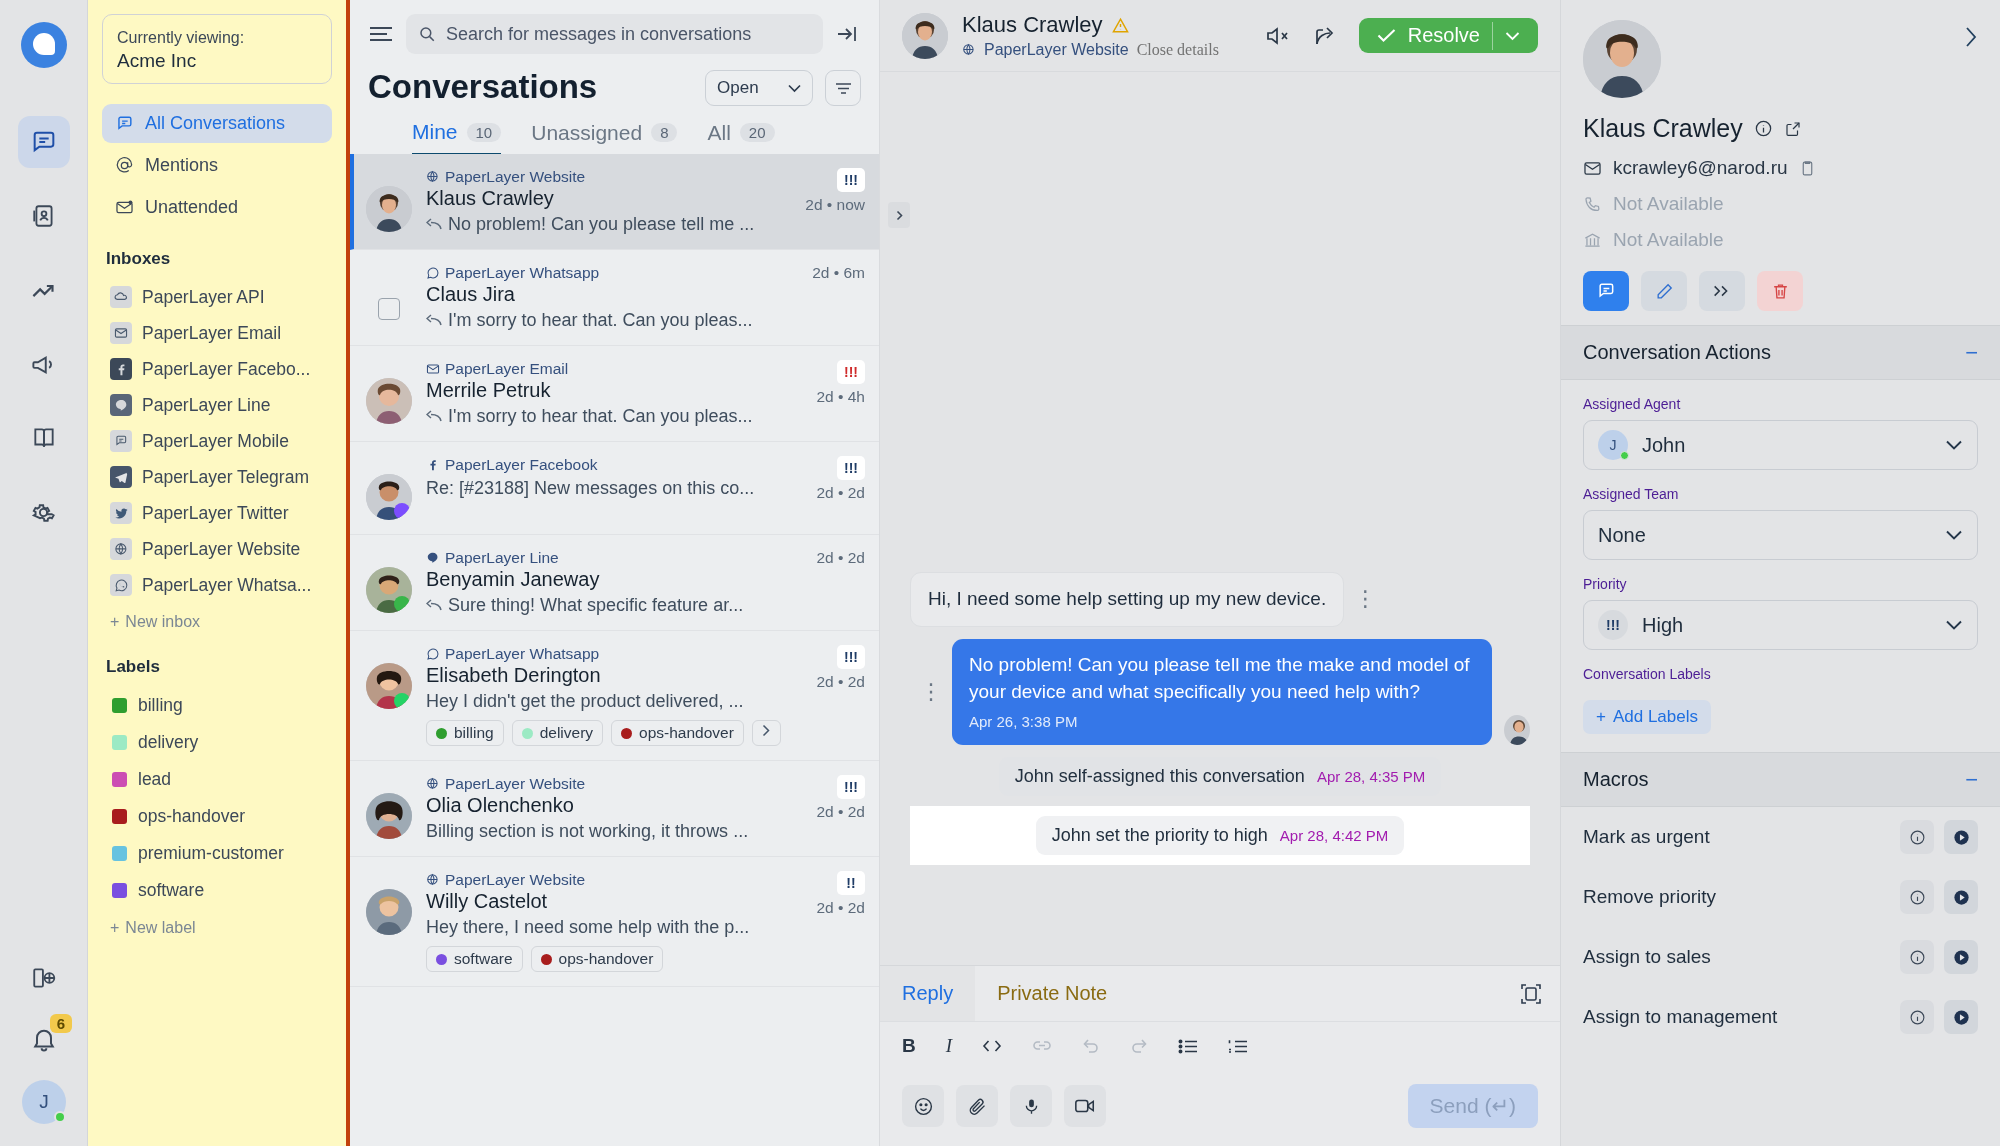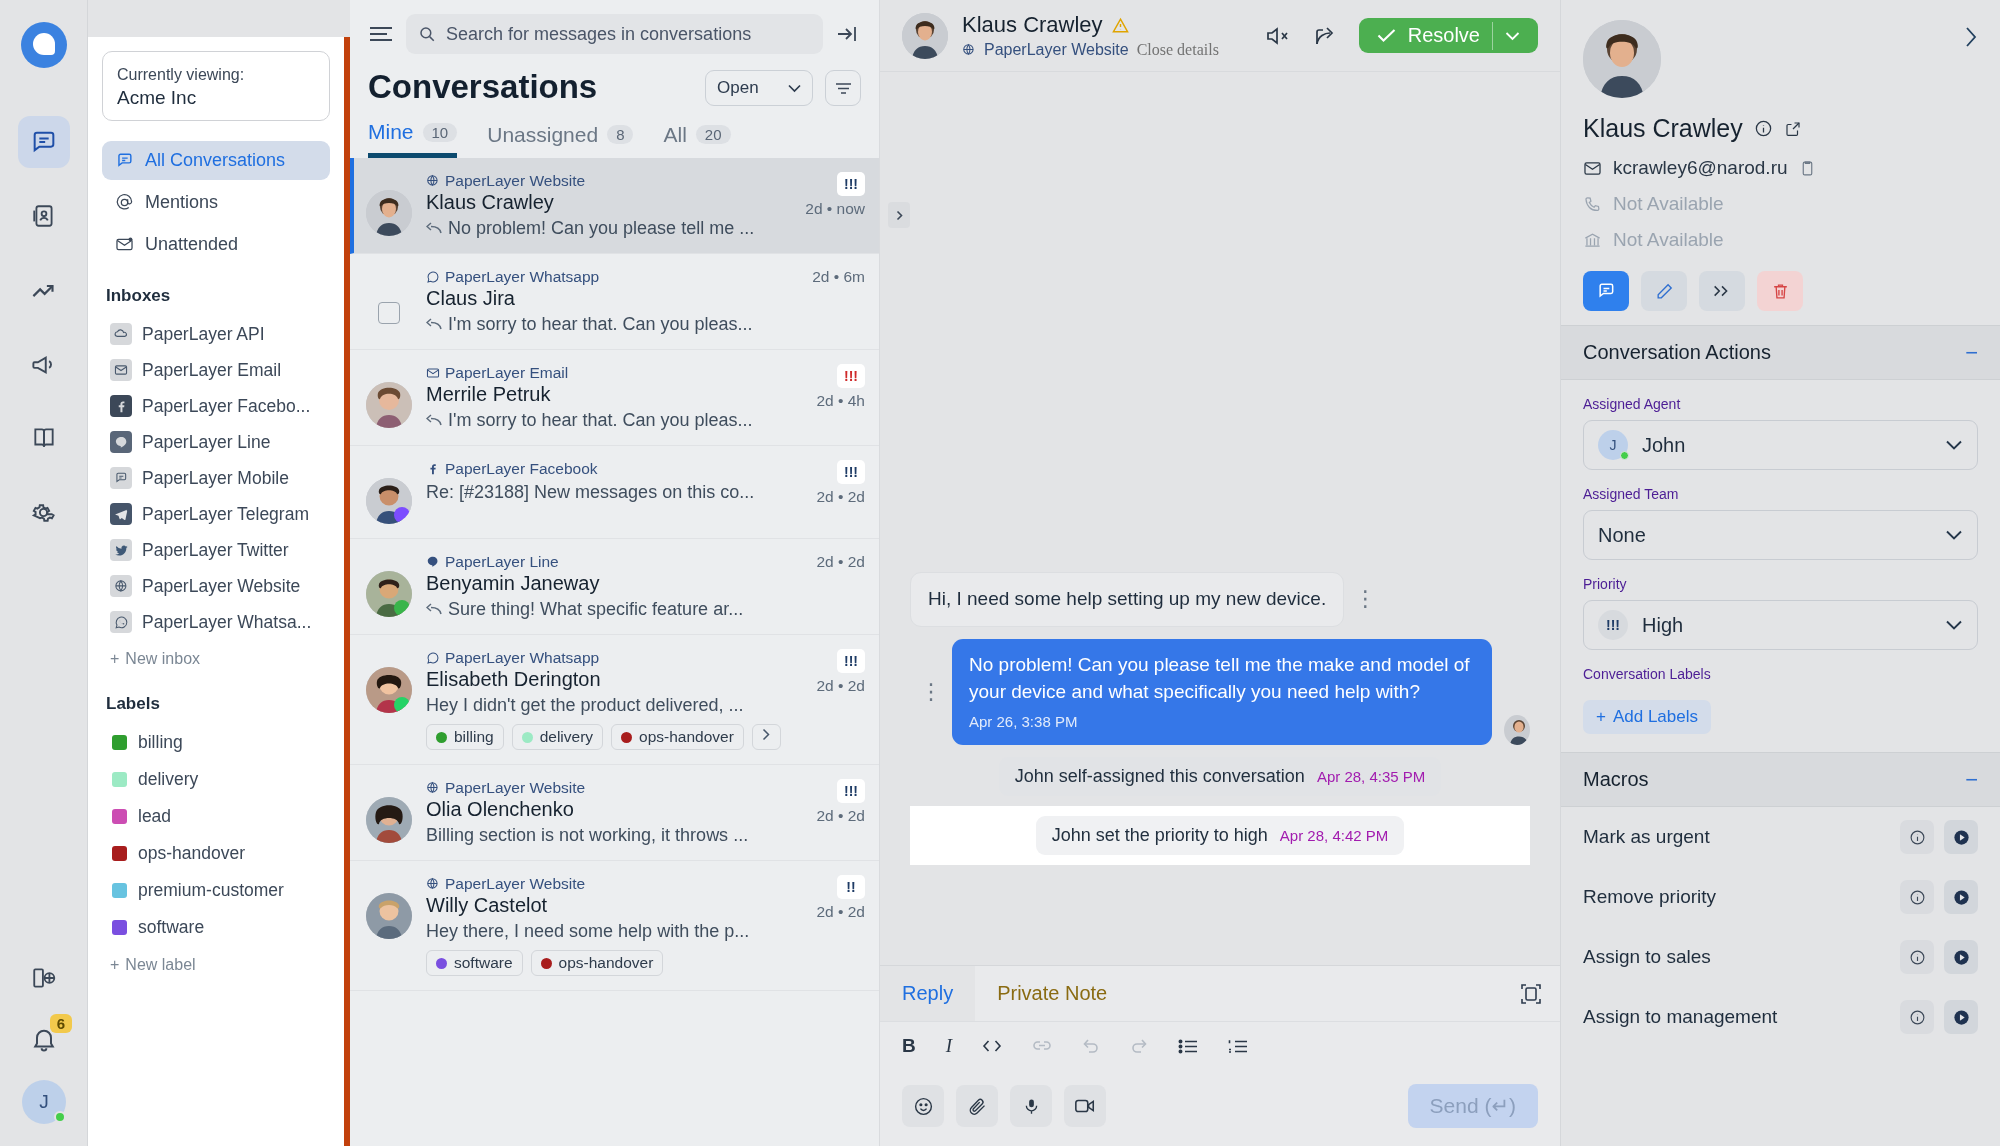--- a/index.html
+++ b/index.html
@@ -49,23 +49,23 @@
     position: relative;
   }
   .rail-avatar .dot {
     position: absolute; right: 0px; bottom: 1px;
     width: 12px; height: 12px; border-radius: 50%;
     background: #44ce4b; border: 2px solid #e3e4e6;
   }
 
   
   .sidebar {
-    width: 262px; flex: 0 0 262px; background: #ffffff;
-    border-right: 6px solid #c2410c;
-    padding: 14px 14px 0 14px; overflow: hidden; margin-top: 37px;
+    width: 262px; flex: 0 0 262px; background: #fef9c3;
+    border-right: 4px solid #c2410c;
+    padding: 14px 14px 0 14px; overflow: hidden;
   }
   .viewing-card {
     border: 1px solid #d0d2d6; border-radius: 10px;
     padding: 11px 14px; margin-bottom: 20px;
   }
   .viewing-label { font-size: 16px; color: #3c4858; line-height: 1.45; }
   .viewing-name { font-size: 19px; color: #1f2d3d; font-weight: 500; margin-top: 1px; }
   .nav-item {
     display: flex; align-items: center; gap: 10px;
     padding: 9px 12px; border-radius: 9px; font-size: 18px;
@@ -120,21 +120,21 @@
   }
   .filter-btn {
     width: 36px; height: 36px; border: 1px solid #cbd0d6; border-radius: 9px;
     display: flex; align-items: center; justify-content: center; color:#3c4858;
   }
   .tabs { display: flex; gap: 30px; margin-top: 14px; }
   .tab {
     display: flex; align-items: center; gap: 9px; padding-bottom: 9px;
     font-size: 21px; color: #6b7785;
   }
-  .tab.active { color: #1f6fe0; border-bottom: 5px solid #0c4a6e; }
+  .tab.active { color: #1f6fe0; border-bottom: 1px solid #0c4a6e; margin-left: 44px; }
   .tab-count {
     background: #dde0e4; border-radius: 11px; padding: 1px 9px;
     font-size: 15px; color: #5a6676;
   }
   .tab.active .tab-count { background: #dde0e4; color: #5a6676; }
   .cl-scroll { flex: 1; overflow: hidden; }
   .conv {
     display: flex; gap: 14px; padding: 14px 18px 14px 16px;
     border-bottom: 1px solid #e0e2e5; position: relative;
   }

